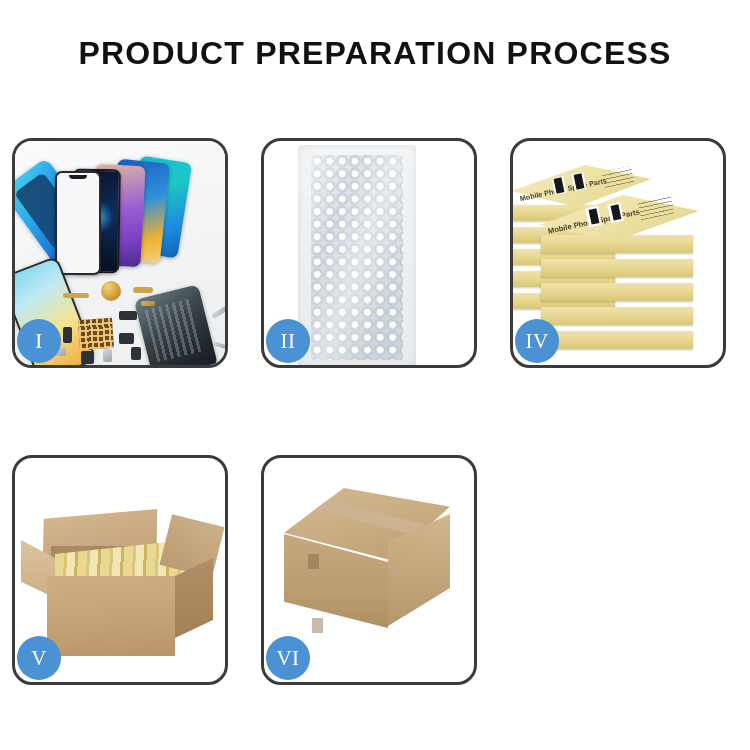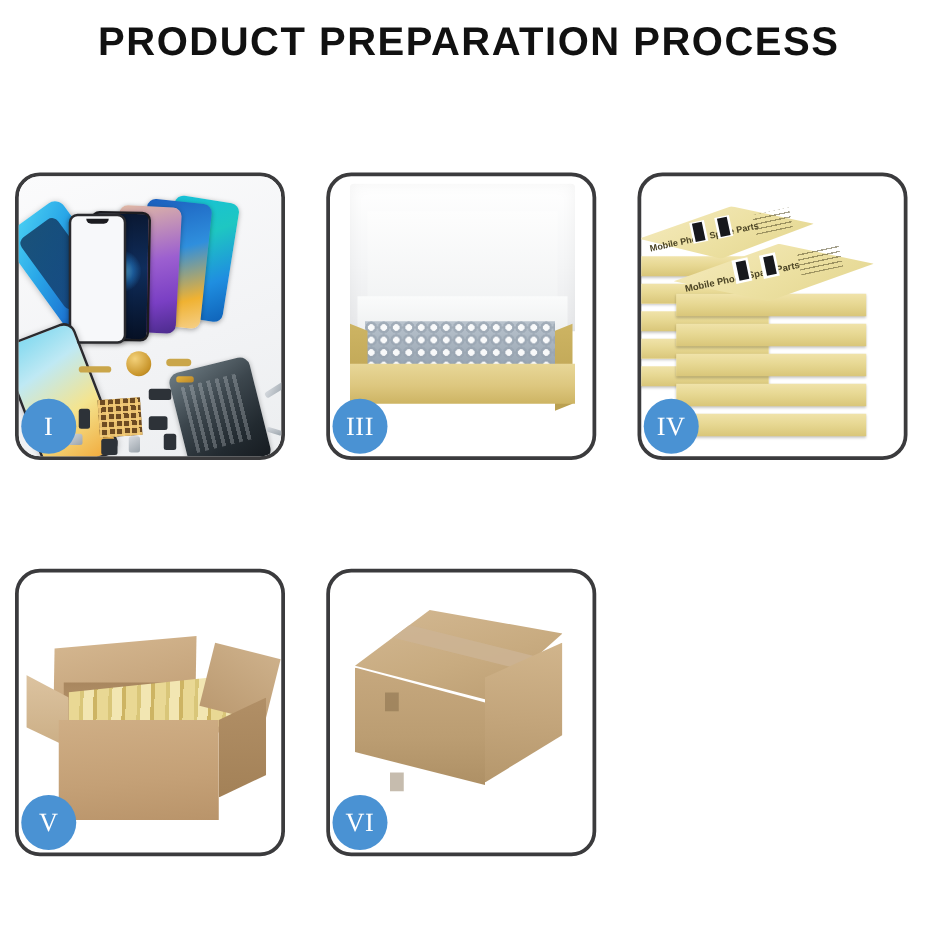--- a/index.html
+++ b/index.html
@@ -5,21 +5,21 @@
   * { box-sizing: border-box; margin: 0; padding: 0; }
   body {
     width: 750px; height: 750px;
     background: #ffffff;
     font-family: "Liberation Sans", sans-serif;
     overflow: hidden;
     position: relative;
   }
 
   
-  .header { width: 750px; padding-top: 16px; text-align: center; }
+  .header { width: 750px; padding-top: 36px; text-align: center; }
   .title {
     font-family: "Liberation Sans", sans-serif;
     font-size: 32px;
     font-weight: 700;
     letter-spacing: 1.2px;
     color: #111111;
     line-height: 1.1;
     white-space: nowrap;
   }
   .subtitle {
@@ -315,32 +315,30 @@
       <div class="chip silver" style="left:38px;top:206px;width:13px;height:9px;"></div>
       <div class="chip" style="left:66px;top:210px;width:13px;height:13px;"></div>
       <div class="chip silver" style="left:88px;top:208px;width:9px;height:13px;"></div>
       <div class="chip" style="left:116px;top:206px;width:10px;height:13px;"></div>
       <div class="chip silver" style="left:196px;top:168px;width:20px;height:5px;transform:rotate(-32deg);"></div>
       <div class="chip silver" style="left:198px;top:202px;width:13px;height:4px;transform:rotate(18deg);"></div>
     </div>
     <div class="badge">I</div>
   </div>
 
-
   <div class="panel">
     <div class="stage">
-      <div class="p3-lid"></div>
-      <div class="p3-foam"></div>
-      <div class="p3-bubbles"></div>
-      <div class="p3-boxleft"></div>
-      <div class="p3-boxright"></div>
-      <div class="p3-boxfront"></div>
+      <div class="bubble-pouch">
+        <div class="bubble-core"></div>
+        <div class="bubble-sheen"></div>
+      </div>
     </div>
-    <div class="badge">III</div>
+    <div class="badge">II</div>
   </div>
+
 
   <div class="panel">
     <div class="stage">
       <div class="stack">
 
         <div class="sbox" style="left:0px;top:46px;width:104px;height:16px;"></div>
         <div class="sbox" style="left:0px;top:68px;width:104px;height:16px;"></div>
         <div class="sbox" style="left:0px;top:90px;width:104px;height:16px;"></div>
         <div class="sbox" style="left:0px;top:112px;width:104px;height:16px;"></div>
         <div class="sbox" style="left:0px;top:134px;width:104px;height:16px;"></div>

